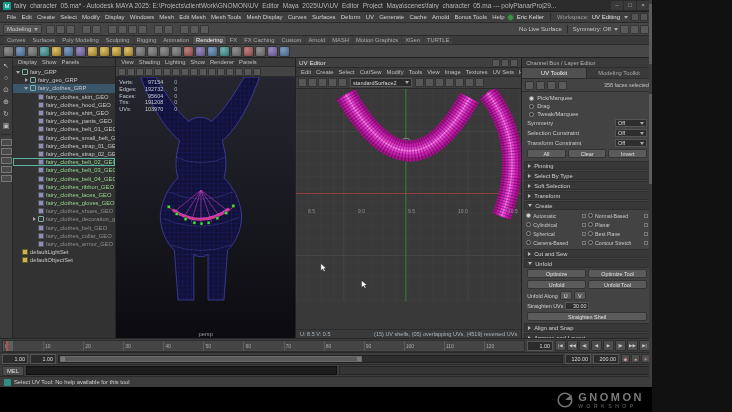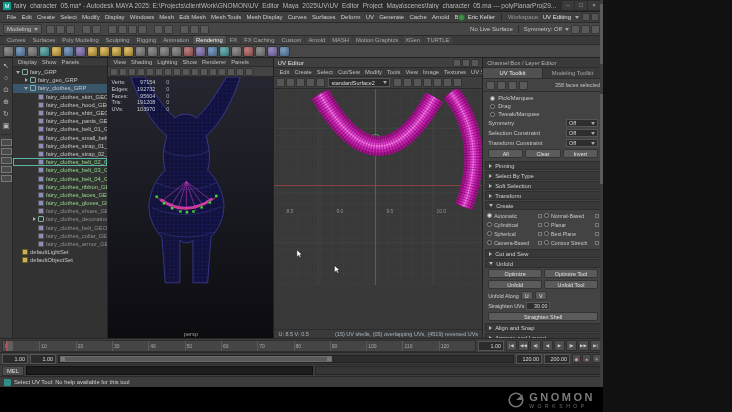--- a/index.html
+++ b/index.html
@@ -1,17 +1,17 @@
 <!DOCTYPE html>
 <html><head>
 <meta charset="utf-8">
 <style>
   html,body{margin:0;padding:0;background:#111}
   *{box-sizing:border-box}
-  .window{position:relative;width:603px;height:412px;background:#7f1d1d;overflow:hidden;
+  .window{position:relative;width:652px;height:412px;background:#7f1d1d;overflow:hidden;
           font-family:"Liberation Sans",sans-serif;color:#c8c8c8;cursor:default}
   .vdiv{width:1px;height:8px;background:#2a2a2a;margin:0 3px}
 
   
   .titlebar{height:12px;background:#2c2c2c;display:flex;align-items:center;padding:0 3px;gap:3px;border-bottom:1px solid #1f1f1f}
   .app-icon{width:8px;height:8px;background:#0e9c8f;color:#fff;font-size:6px;line-height:8px;text-align:center;border-radius:1px;flex:none}
   .title-text{flex:1;font-size:6.5px;color:#b8b8b8;white-space:nowrap;overflow:hidden;text-overflow:ellipsis}
   .win-controls{display:flex;gap:1px;flex:none}
   .win-btn{width:12px;height:9px;font-size:6px;line-height:9px;text-align:center;color:#bbb;background:#3a3a3a;border-radius:1px}
 

